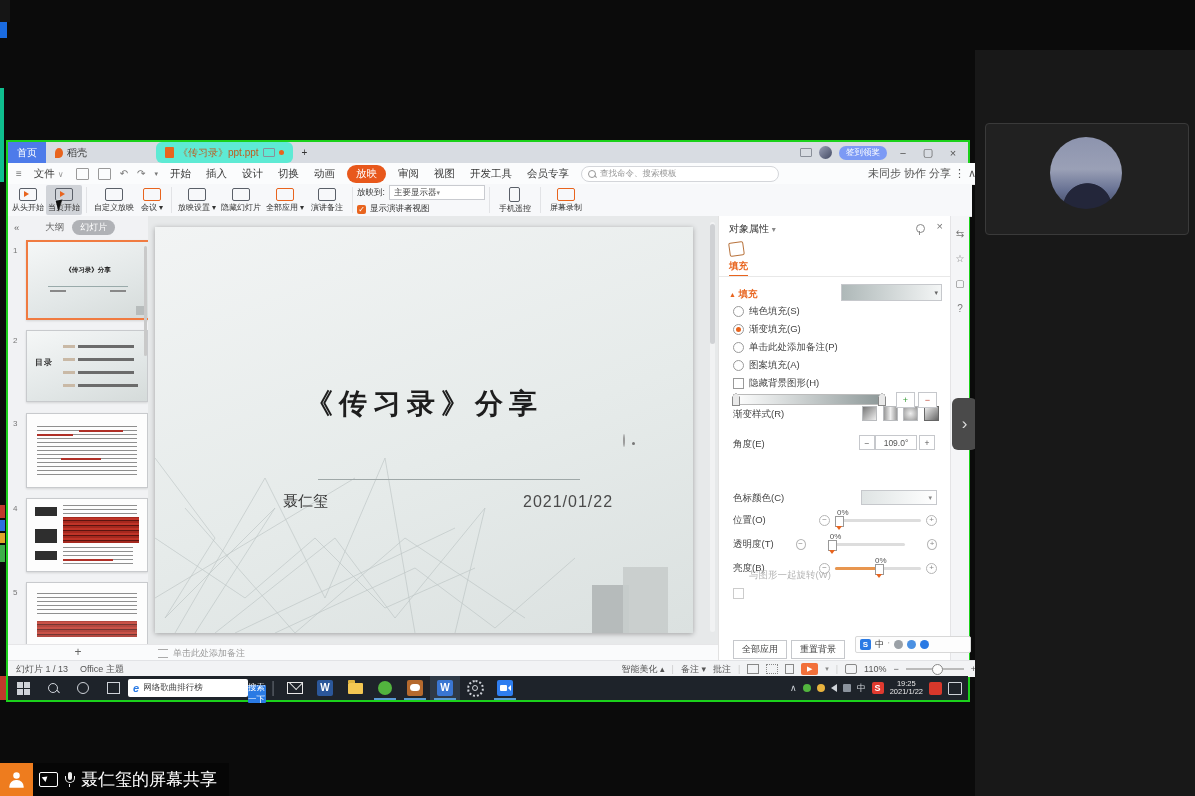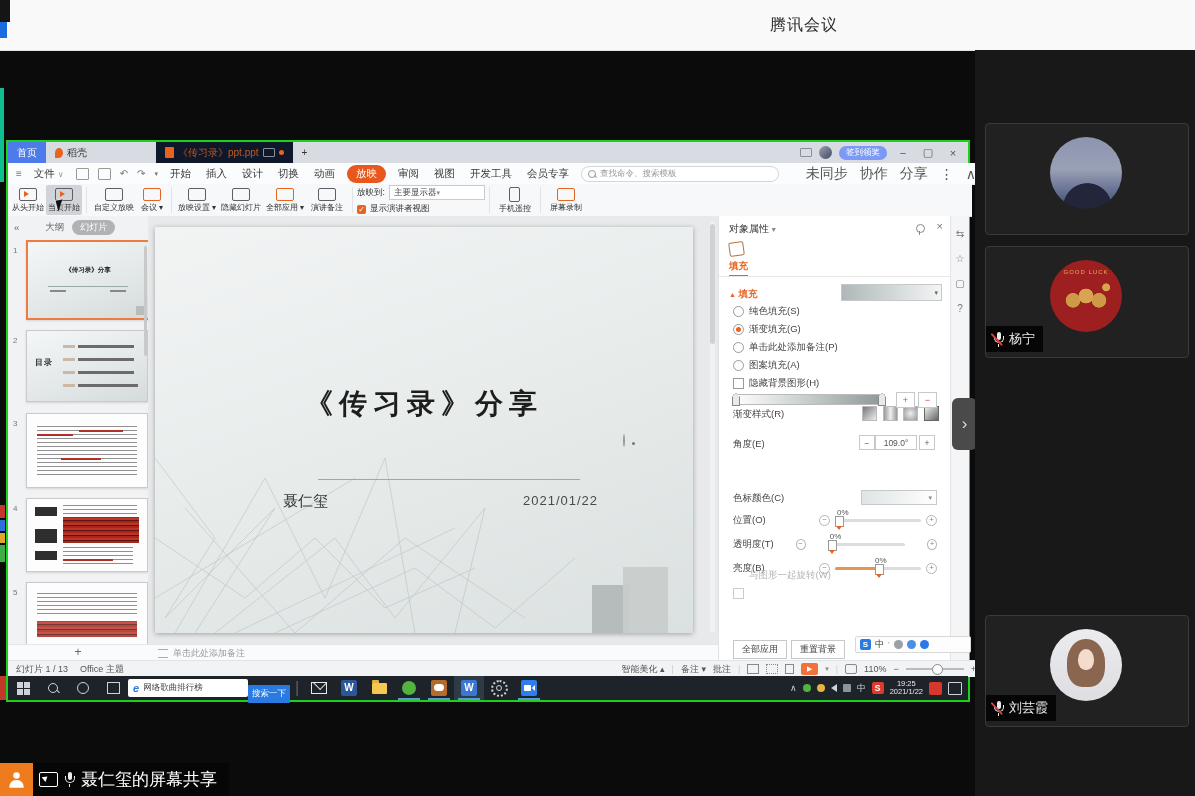--- a/index.html
+++ b/index.html
@@ -57,38 +57,38 @@
   .btext{font-size:17px;}
   .ptoggle{left:952px;top:398px;width:25px;height:52px;background:#4a4a4a;border-radius:6px;color:#dcdcdc;
            font-size:17px;display:flex;align-items:center;justify-content:center;}
   .frag{position:absolute;}
   
   .share{left:6px;top:140px;width:960px;height:558px;border:2px solid #1bd11b;background:#fff;}
   
   .tabbar{left:0;top:0;width:960px;height:21px;background:#d8dce2;font-size:10px;color:#333;}
   .tab{height:21px;display:flex;align-items:center;padding:0 9px;gap:4px;}
   .tab-home{background:#4d7bea;color:#fff;}
-  .tab-doc{background:#0f172a;}
+  .tab-doc{background:#5eead4;border-radius:6px;}
   .docicon{width:9px;height:11px;background:#e8641e;border-radius:1px;display:inline-block;}
   .flameicon{width:8px;height:10px;background:#e8641e;border-radius:50% 50% 50% 0;display:inline-block;}
   .odot{width:5px;height:5px;border-radius:50%;background:#e8641e;display:inline-block;}
   .minimon{width:10px;height:7px;border:1px solid #8a8f99;border-radius:1px;display:inline-block;}
   .acct{background:#7c9af5;color:#fff;border-radius:8px;font-size:8.5px;padding:1px 7px;}
   .wctl{width:18px;text-align:center;color:#555;font-size:11px;}
   .avmini{width:13px;height:13px;border-radius:50%;background:linear-gradient(135deg,#9aa0b6,#434a63);display:inline-block;}
   
   .menubar{left:0;top:21px;width:960px;height:21px;background:#fbfcfd;border-bottom:1px solid #e8e8e8;font-size:10.5px;color:#3a3a3a;padding:0 8px;gap:9px;}
   .mitem{padding:1px 3px;white-space:nowrap;}
   .mactive{background:#e8581c;color:#fff;border-radius:9px;padding:2px 9px;}
   .tico{width:11px;height:10px;border:1px solid #9a9a9a;border-radius:1px;display:inline-block;}
   .tglyph{color:#777;font-size:10px;}
   .srch{width:170px;height:14px;border:1px solid #d4d6da;border-radius:8px;background:#fff;font-size:8.5px;color:#999;padding:0 8px 0 18px;position:relative;}
   .lens{position:absolute;left:6px;top:3px;width:6px;height:6px;border:1.2px solid #999;border-radius:50%;}
   .lens::after{content:"";position:absolute;left:5px;top:5px;width:3px;height:1.2px;background:#999;transform:rotate(45deg);}
-  .mright{margin-left:auto;gap:12px;color:#555;font-size:14px;}
+  .mright{margin-left:auto;gap:3px;color:#555;font-size:11px;}
   
   .ribbon{left:0;top:42px;width:960px;height:32px;background:#f7f8fa;border-bottom:1px solid #e2e3e6;padding:0 2px;}
   .rbtn{width:36px;height:30px;display:flex;flex-direction:column;align-items:center;justify-content:center;gap:1px;}
   .rbtn .lb{font-size:8px;color:#333;white-space:nowrap;}
   .rpressed{background:#d0d3d8;border-radius:2px;}
   .ricon{width:16px;height:11px;border:1.3px solid #5a5f68;border-radius:2px;position:relative;}
   .ricon.play::after{content:"";position:absolute;left:4px;top:2px;border-left:5px solid #e8641e;border-top:3px solid transparent;border-bottom:3px solid transparent;}
   .ricon.orange{border-color:#e8641e;}
   .rsep{width:1px;height:26px;background:#e2e3e6;margin:0 4px;}
   .rblock{display:flex;flex-direction:column;justify-content:center;gap:3px;font-size:8.5px;color:#333;}
@@ -115,21 +115,21 @@
   .tlines{background:repeating-linear-gradient(180deg,#8f8f8f 0 1px,transparent 1px 4px);}
   .redbar{position:absolute;background:#b03028;}
   .dkbox{position:absolute;width:22px;height:9px;background:#2e2e2e;}
   .redmass{position:absolute;background:repeating-linear-gradient(0deg,#a5281e 0 2px,#5c140f 2px 3px,#c03428 3px 5px);}
   .canvas{left:140px;top:74px;width:570px;height:428px;background:#e7e9ea;}
   .slide{position:absolute;left:7px;top:11px;width:538px;height:406px;box-shadow:0 1px 5px rgba(0,0,0,.3);
          background:linear-gradient(160deg,#f2f4f4 0%,#e6ebea 55%,#dbe1e0 100%);overflow:hidden;}
   .stitle{position:absolute;left:0;top:158px;width:100%;text-align:center;font-size:28px;font-weight:bold;color:#1d1d1d;letter-spacing:6px;}
   .sline{position:absolute;left:163px;top:252px;width:262px;height:1px;background:#9fa8a8;}
   .sauthor{position:absolute;left:128px;top:265px;font-size:15px;color:#3a3a3a;}
-  .sdate{position:absolute;left:368px;top:266px;font-size:13px;color:#4a4a4a;letter-spacing:1px;text-align:right;}
+  .sdate{position:absolute;left:368px;top:266px;font-size:16px;color:#4a4a4a;letter-spacing:1px;text-align:right;}
   .sq1{position:absolute;left:437px;top:358px;width:37px;height:48px;background:#b6bbbb;}
   .sq2{position:absolute;left:468px;top:340px;width:45px;height:66px;background:#c8cdcc;opacity:.92;}
   .cscroll{position:absolute;right:3px;top:6px;width:5px;height:410px;background:#f1f2f3;border-radius:3px;}
   .cscroll::before{content:"";position:absolute;left:0;top:2px;width:5px;height:120px;background:#cfd1d4;border-radius:3px;}
   
   .rpanel{left:710px;top:74px;width:232px;height:444px;background:#fff;border-left:1px solid #e2e2e2;font-size:9.5px;color:#444;}
   .ph{position:absolute;left:10px;top:6px;font-size:10px;color:#333;}
   .pin{position:absolute;right:26px;top:8px;width:7px;height:7px;border:1.3px solid #888;border-radius:50%;}
   .pin::after{content:"";position:absolute;left:2px;top:6px;width:1.3px;height:4px;background:#888;}
   .pclose{position:absolute;right:8px;top:4px;color:#777;font-size:11px;}
@@ -175,21 +175,21 @@
   .taskbar{left:0;top:534px;width:960px;height:24px;background:#1e232a;gap:0;}
   .tbi{width:30px;height:24px;display:flex;align-items:center;justify-content:center;position:relative;}
   .win{width:13px;height:13px;display:grid;grid-template-columns:6px 6px;grid-template-rows:6px 6px;gap:1px;}
   .win i{background:#cfd3d9;display:block;}
   .tlens{width:8px;height:8px;border:1.4px solid #cfd3d9;border-radius:50%;position:relative;}
   .tlens::after{content:"";position:absolute;left:7px;top:7px;width:4px;height:1.4px;background:#cfd3d9;transform:rotate(45deg);}
   .cort{width:10px;height:10px;border:1.4px solid #cfd3d9;border-radius:50%;}
   .tview{width:11px;height:10px;border:1.2px solid #cfd3d9;}
   .sbox{width:110px;height:18px;background:#fff;border-radius:2px;font-size:8.5px;color:#444;gap:4px;padding:0 5px;}
   .ie{color:#2a7ae4;font-weight:bold;font-style:italic;font-size:11px;}
-  .sgobtn{width:42px;height:18px;background:#2a7ae4;color:#fff;font-size:8.5px;display:flex;align-items:center;justify-content:center;border-radius:1px;margin-top:12px;}
+  .sgobtn{width:18px;height:18px;background:#2a7ae4;color:#fff;font-size:8.5px;display:flex;align-items:center;justify-content:center;border-radius:1px;margin-top:12px;}
   .underl::after{content:"";position:absolute;left:4px;bottom:0;width:22px;height:2px;background:#5b9bd5;}
   .envel{width:14px;height:10px;border:1.3px solid #e8e8e8;position:relative;background:#1e232a;}
   .envel::after{content:"";position:absolute;left:1px;top:0;width:9px;height:9px;border-right:1.3px solid #e8e8e8;border-bottom:1.3px solid #e8e8e8;transform:rotate(45deg) translate(-2px,-5px);}
   .wtile{width:16px;height:16px;background:#2b579a;color:#fff;font-size:10px;font-weight:bold;text-align:center;line-height:16px;border-radius:2px;}
   .folder{width:15px;height:11px;background:#f4c752;border-radius:1px;position:relative;}
   .folder::before{content:"";position:absolute;left:0;top:-3px;width:7px;height:3px;background:#e0b33e;border-radius:1px 1px 0 0;}
   .g360{width:14px;height:14px;border-radius:50%;background:#52b43e;}
   .chat{width:16px;height:16px;background:#b56a2e;border-radius:2px;position:relative;}
   .chat::after{content:"";position:absolute;left:3px;top:4px;width:10px;height:7px;background:#fff;border-radius:4px;}
   .wps{width:16px;height:16px;background:#3a76d2;color:#fff;font-size:10px;font-weight:bold;text-align:center;line-height:16px;border-radius:2px;}
@@ -204,23 +204,20 @@
   .sgred{width:12px;height:12px;background:#e03a2f;color:#fff;border-radius:2px;font-size:9px;font-weight:bold;text-align:center;line-height:12px;}
   .clock{font-size:7.5px;line-height:8.5px;text-align:center;color:#e8e8e8;}
   .redapp{width:13px;height:13px;background:#d7382b;border-radius:2px;}
   .notif{width:12px;height:11px;border:1.2px solid #cfd3d9;border-radius:1px;}
 </style>
 </head>
 <body>
 
 <div id="screen">
 
-  <div class="r topbar">
-    <span class="r mtitle">腾讯会议</span>
-  </div>
   <div class="r frag" style="left:0;top:0;width:10px;height:22px;background:#151515"></div>
   <div class="r frag" style="left:0;top:22px;width:7px;height:16px;background:#1a6be0"></div>
   <div class="r frag" style="left:0;top:88px;width:4px;height:94px;background:#0fbf8f"></div>
   <div class="r frag" style="left:0;top:505px;width:5px;height:13px;background:#c0392b"></div>
   <div class="r frag" style="left:0;top:520px;width:5px;height:11px;background:#2b6fe0"></div>
   <div class="r frag" style="left:0;top:533px;width:5px;height:10px;background:#e0a52b"></div>
   <div class="r frag" style="left:0;top:545px;width:5px;height:17px;background:#3fae49"></div>
   <div class="r frag" style="left:0;top:676px;width:6px;height:24px;background:#c0392b"></div>
 
   <div class="r share">
@@ -614,47 +611,23 @@
   </div>
 
   <div class="r ptoggle">›</div>
 
   <div class="r sidebar"></div>
 
   <div class="r tile" style="top:123px">
     <div class="av av1"></div>
   </div>
 
-  <div class="r tile" style="top:246px">
-    <div class="av av2">
-        <span class="gl">GOOD LUCK</span>
-      </div>
-    <div class="plabel fx" style="padding-left:7px">
-      <span class="mic muted">
-          <i class="b1"></i>
-          <i class="b2"></i>
-          <i class="b3"></i>
-        </span>
-      <span class="pname">杨宁</span>
-    </div>
-  </div>
-
-
-
-  <div class="r tile" style="top:615px">
-    <div class="av av5"></div>
-    <div class="plabel fx" style="padding-left:7px">
-      <span class="mic muted">
-          <i class="b1"></i>
-          <i class="b2"></i>
-          <i class="b3"></i>
-        </span>
-      <span class="pname">刘芸霞</span>
-    </div>
-  </div>
+
+
+
 
   <div class="r banner fx">
     <span class="hostbox">
         <span class="person" style="transform:scale(1.3)"></span>
       </span>
     <span class="mon" style="width:17px;height:13px"></span>
     <span class="mic">
         <i class="b1"></i>
         <i class="b2"></i>
         <i class="b3"></i>

